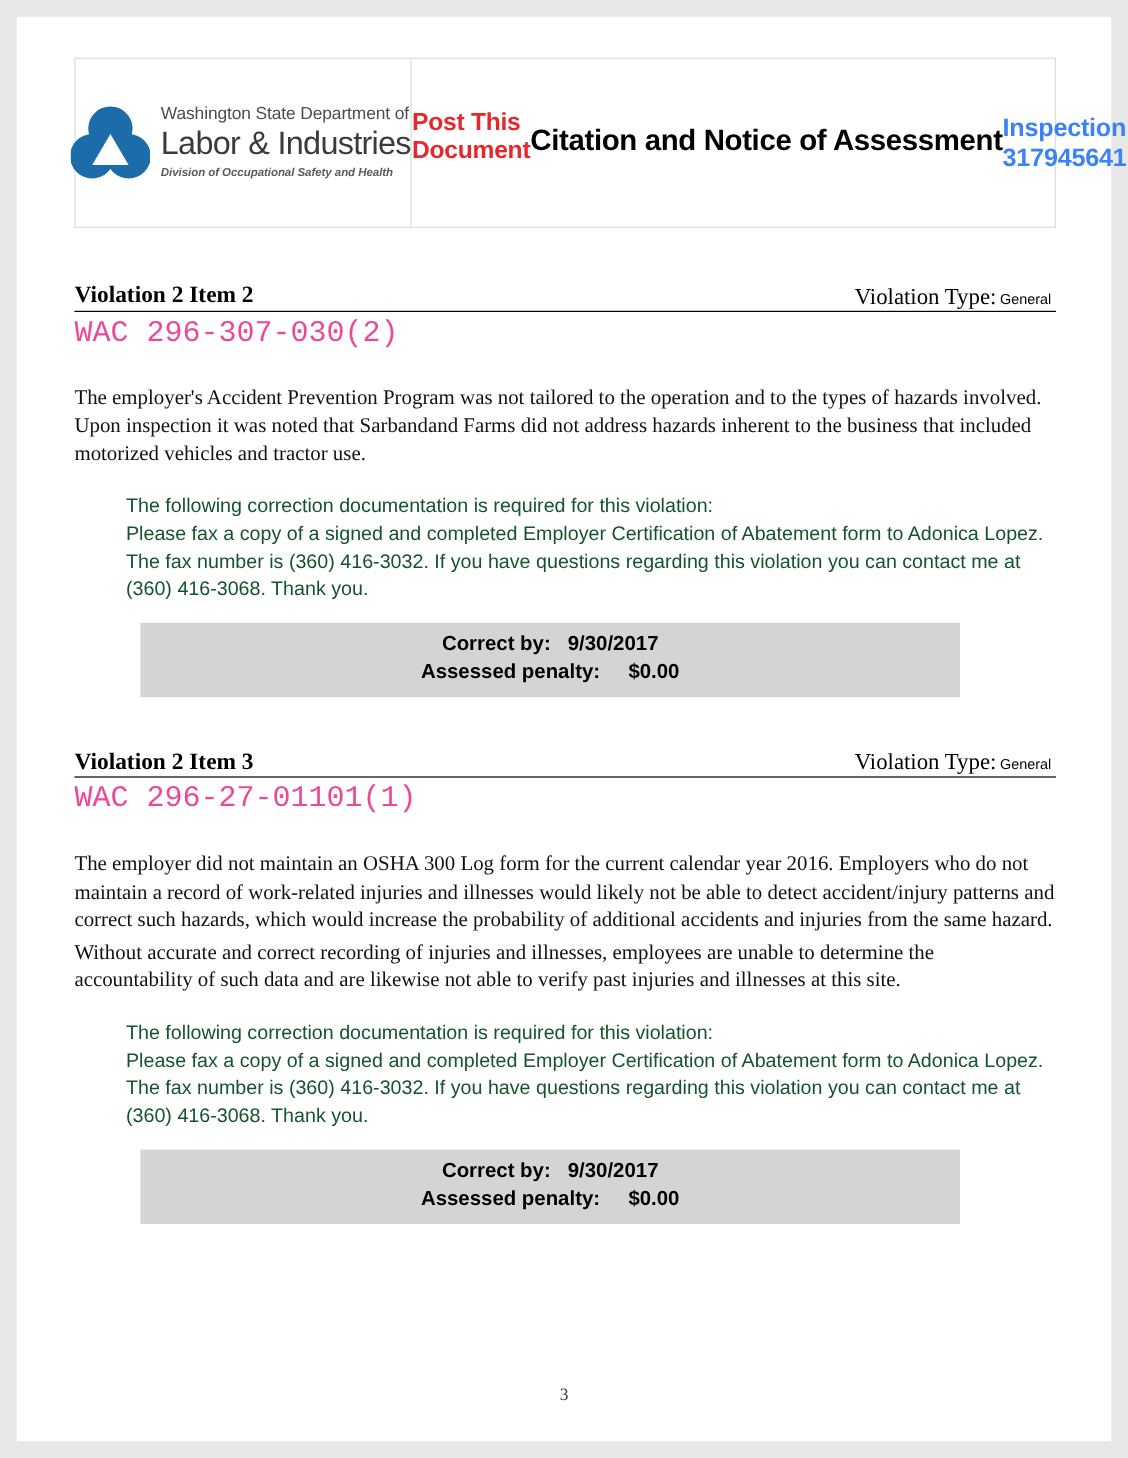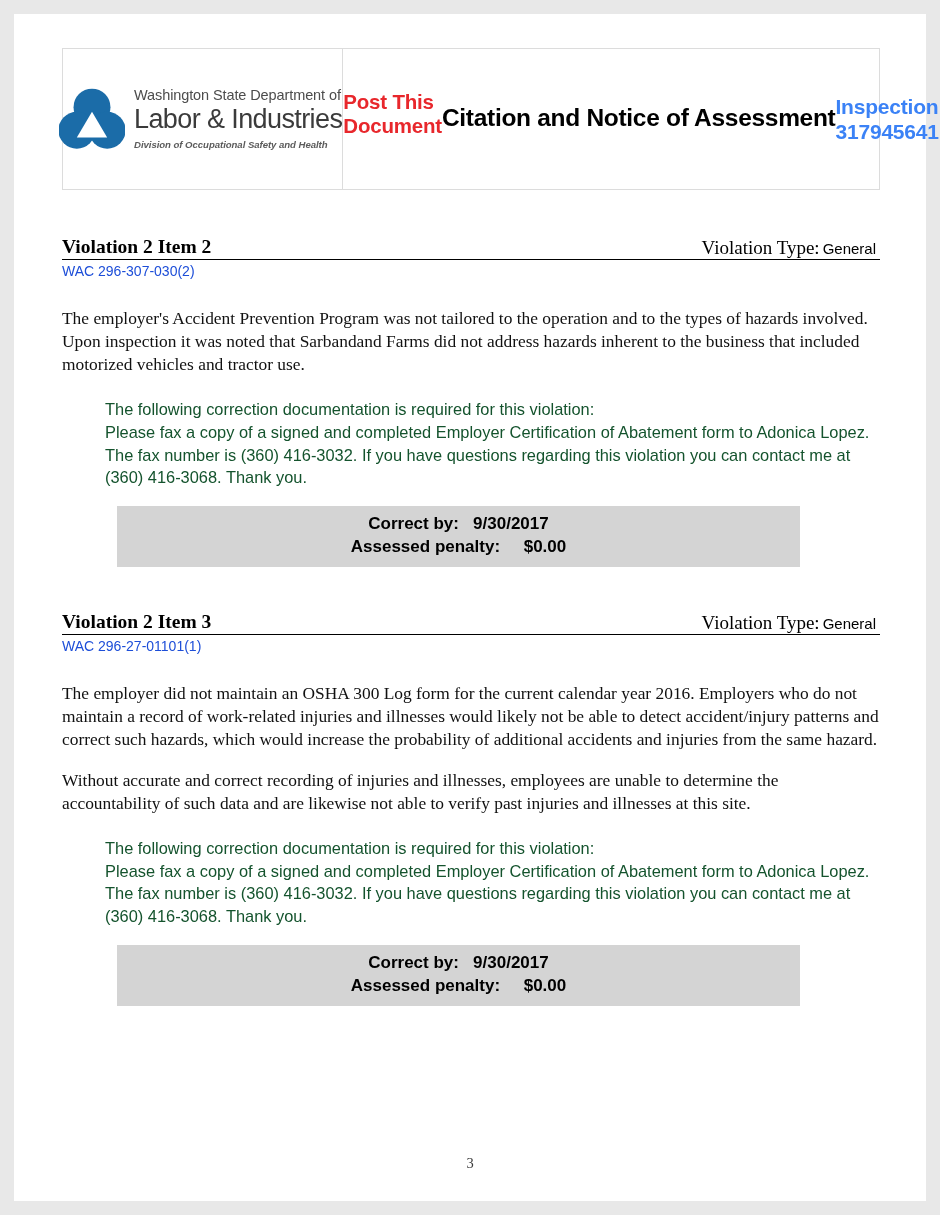--- a/index.html
+++ b/index.html
@@ -151,41 +151,41 @@
   }
   .violation-type {
     font-family: "Liberation Serif", serif;
     font-size: 19px;
     color: #000;
     line-height: 1.12;
     padding-right: 4px;
   }
   .violation-type .vt-value {
     font-family: "Liberation Sans", sans-serif;
-    font-size: 15px;
+    font-size: 12px;
     padding-left: 3px;
   }
 
   .wac-code {
-    font-family: Liberation Sans, sans-serif;
-    font-size: 14px;
-    color: #1d4ed8;
+    font-family: Liberation Mono, monospace;
+    font-size: 25px;
+    color: #ec4899;
     margin-top: 3px;
     line-height: 1.2;
   }
 
   .para {
     font-family: "Liberation Serif", serif;
     font-size: 17.4px;
     color: #111;
     line-height: 1.33;
     text-align: left;
     margin: 0;
   }
-  .para + .para { margin-top: 17px; }
+  .para + .para { margin-top: 4px; }
 
   .gap-before-para { margin-top: 27px; }
 
   .correction {
     font-family: "Liberation Sans", sans-serif;
     font-size: 16.4px;
     color: #14532d;
     line-height: 1.39;
     margin-left: 43px;
     margin-top: 22px;

